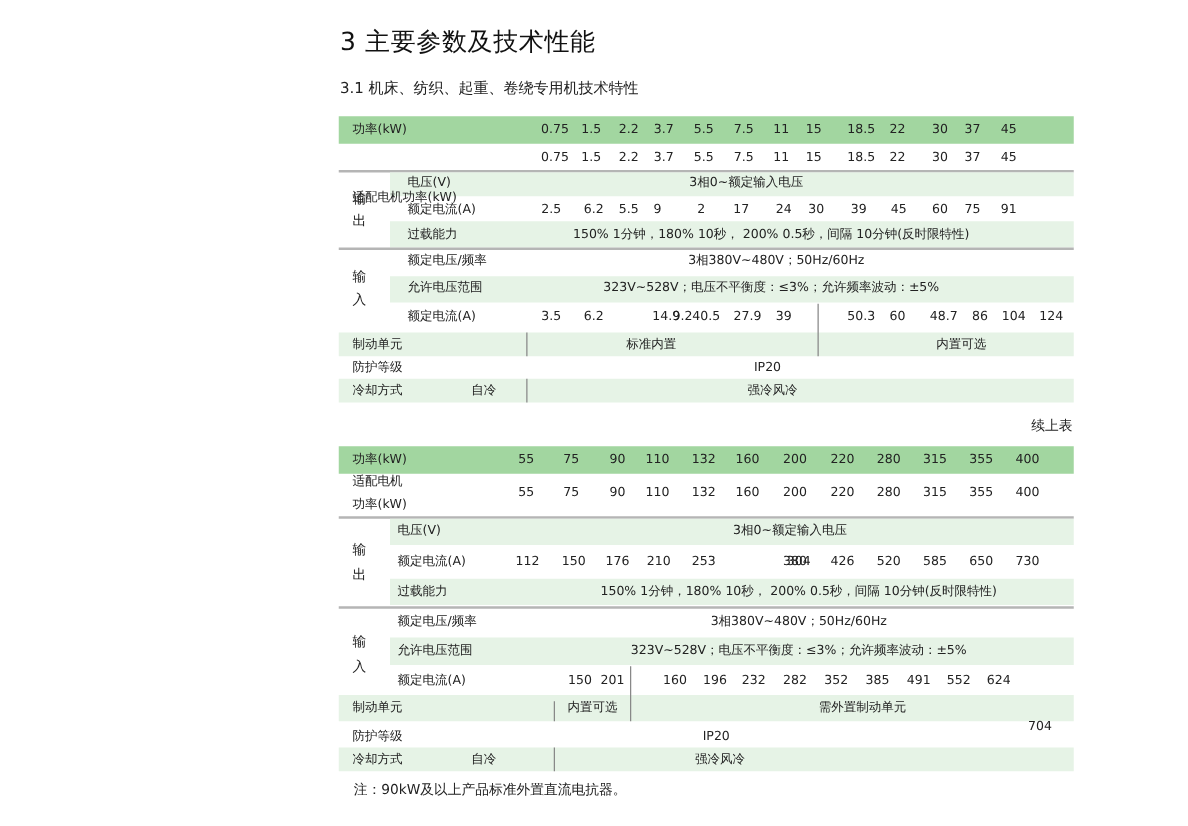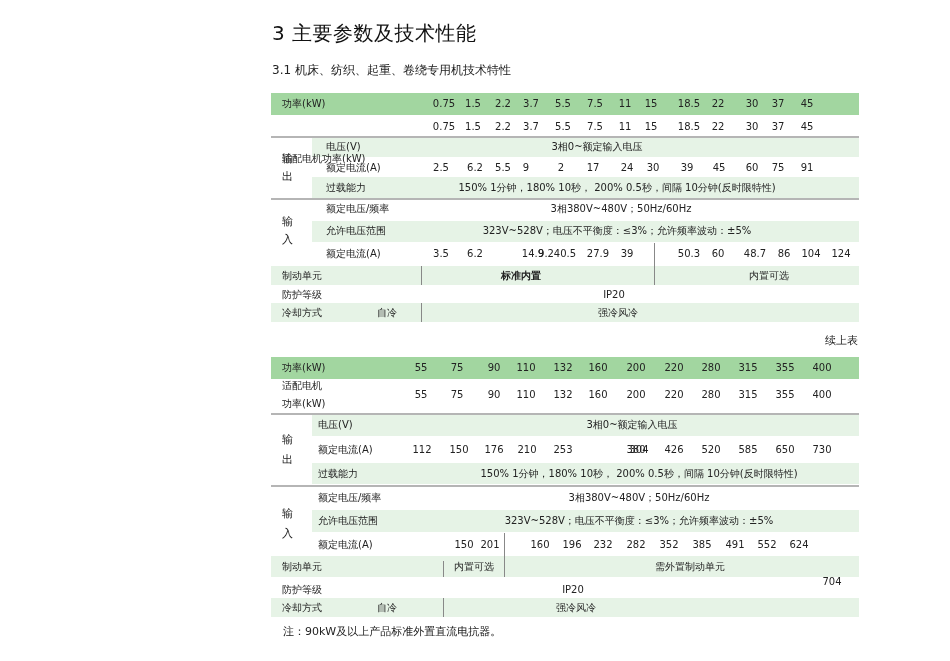--- a/index.html
+++ b/index.html
@@ -45,21 +45,21 @@
   <div class="t" style="left:326px;top:162px;">额定电流(A)</div>
   <div class="t" style="left:326px;top:182px;">过载能力</div>
   <div class="t c" style="left:617px;top:182px;">150% 1分钟，180% 10秒， 200% 0.5秒，间隔 10分钟(反时限特性)</div>
   <div class="t" style="left:282px;top:213px;font-size:11px;line-height:18px;width:12px;white-space:normal;">输入</div>
   <div class="t" style="left:326px;top:203px;">额定电压/频率</div>
   <div class="t c" style="left:621px;top:203px;">3相380V~480V；50Hz/60Hz</div>
   <div class="t" style="left:326px;top:225px;">允许电压范围</div>
   <div class="t c" style="left:617px;top:225px;">323V~528V；电压不平衡度：≤3%；允许频率波动：±5%</div>
   <div class="t" style="left:326px;top:248px;">额定电流(A)</div>
   <div class="t" style="left:282px;top:270px;">制动单元</div>
-  <div class="t c" style="left:521px;top:270px;font-weight:bold;">标准内置</div>
+  <div class="t c" style="left:521px;top:270px;">标准内置</div>
   <div class="t c" style="left:769px;top:270px;">内置可选</div>
   <div class="t" style="left:282px;top:289px;">防护等级</div>
   <div class="t c" style="left:614px;top:289px;">IP20</div>
   <div class="t" style="left:282px;top:307px;">冷却方式</div>
   <div class="t" style="left:377px;top:307px;">自冷</div>
   <div class="t c" style="left:618px;top:307px;">强冷风冷</div>
 
   <div class="t c" style="left:444px;top:98px;">0.75</div>
   <div class="t c" style="left:473px;top:98px;">1.5</div>
   <div class="t c" style="left:503px;top:98px;">2.2</div>

